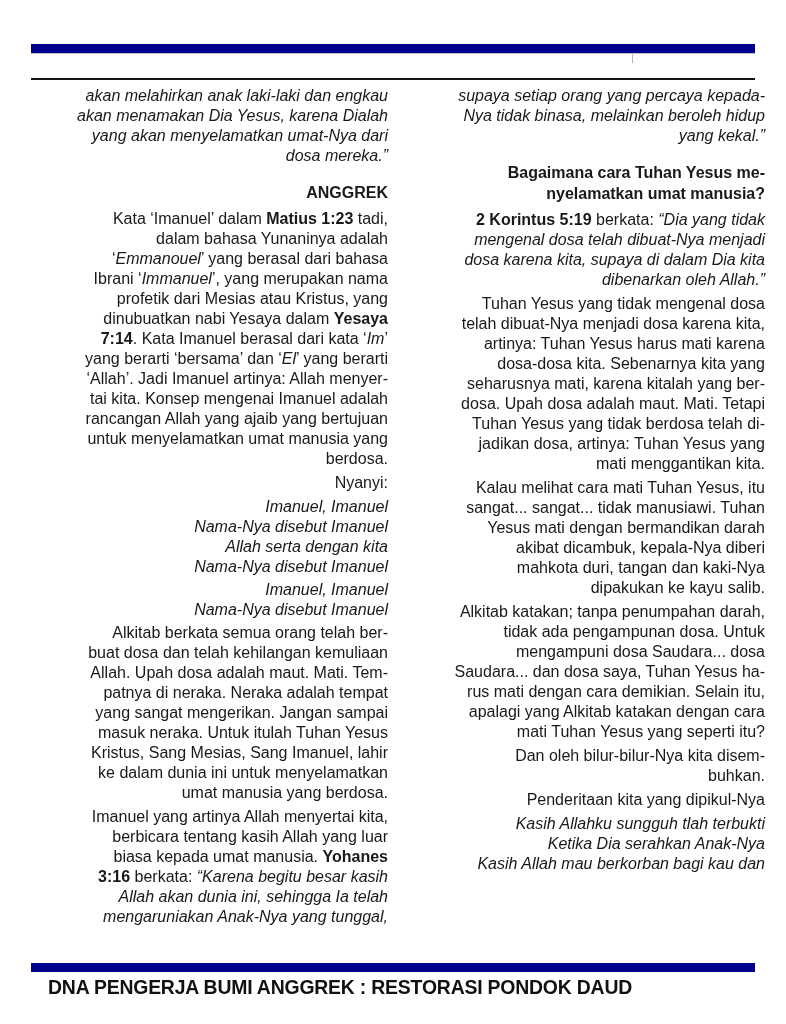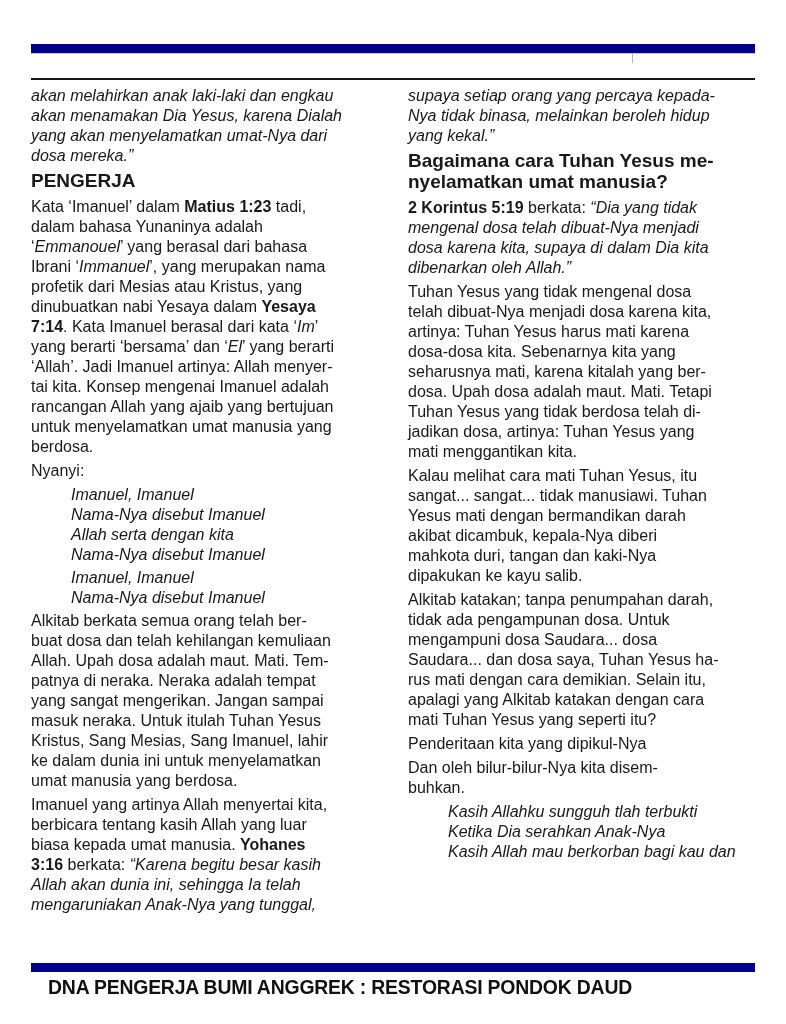--- a/index.html
+++ b/index.html
@@ -24,26 +24,26 @@
   .header-title .bullet{margin:0 12px;font-size:13px;}
   .page-num .num{color:#2a35b0;}
   .header-divider{
     position:absolute;left:632px;top:54px;width:1px;height:9px;background:#b5b5b5;
   }
   .header-rule{
     position:absolute;left:31px;top:78px;width:724px;height:2px;background:#151515;
   }
   
   .columns{
-    position:absolute;left:31px;top:86px;width:724px;
-    display:flex;gap:30px;
+    position:absolute;left:41px;top:86px;width:724px;
+    display:flex;gap:30px;text-align:right;
   }
   .col{width:355px;font-size:16px;line-height:20px;}
   .block{margin:0 0 4px 0;white-space:pre-line;}
-  .block.heading{font-weight:700;font-size:19px;line-height:21px;margin:4px 0 6px 0;}
+  .block.heading{font-weight:700;font-size:16px;line-height:21px;margin:16px 0 6px 0;}
   .block.stanza{margin-bottom:3px;margin-left:40px;}
   .seg.regular{font-style:normal;font-weight:400;}
   .seg.bold{font-weight:700;}
   .seg.italic{font-style:italic;}
   
   .footer-bar{
     position:absolute;left:31px;top:963px;width:724px;height:9px;background:#00008d;
   }
   .footer-text{
     position:absolute;left:48px;top:976px;
@@ -61,21 +61,21 @@
 
   <div class="header-divider"></div>
   <div class="header-rule"></div>
 
   <div class="columns">
     <div class="col" id="col-left">
         <p class="block para"><span class="seg italic">akan melahirkan anak laki-laki dan engkau
 akan menamakan Dia Yesus, karena Dialah
 yang akan menyelamatkan umat-Nya dari
 dosa mereka.”</span></p>
-        <h3 class="block heading"><span class="seg bold">PENGERJA</span></h3>
+        <h3 class="block heading"><span class="seg bold">ANGGREK</span></h3>
         <p class="block para"><span class="seg regular">Kata ‘Imanuel’ dalam </span><span class="seg bold">Matius 1:23</span><span class="seg regular"> tadi,
 dalam bahasa Yunaninya adalah
 ‘</span><span class="seg italic">Emmanouel</span><span class="seg regular">’ yang berasal dari bahasa
 Ibrani ‘</span><span class="seg italic">Immanuel</span><span class="seg regular">’, yang merupakan nama
 profetik dari Mesias atau Kristus, yang
 dinubuatkan nabi Yesaya dalam </span><span class="seg bold">Yesaya
 7:14</span><span class="seg regular">. Kata Imanuel berasal dari kata ‘</span><span class="seg italic">Im</span><span class="seg regular">’
 yang berarti ‘bersama’ dan ‘</span><span class="seg italic">El</span><span class="seg regular">’ yang berarti
 ‘Allah’. Jadi Imanuel artinya: Allah menyer-
 tai kita. Konsep mengenai Imanuel adalah
@@ -130,23 +130,23 @@
 akibat dicambuk, kepala-Nya diberi
 mahkota duri, tangan dan kaki-Nya
 dipakukan ke kayu salib.</span></p>
         <p class="block para"><span class="seg regular">Alkitab katakan; tanpa penumpahan darah,
 tidak ada pengampunan dosa. Untuk
 mengampuni dosa Saudara... dosa
 Saudara... dan dosa saya, Tuhan Yesus ha-
 rus mati dengan cara demikian. Selain itu,
 apalagi yang Alkitab katakan dengan cara
 mati Tuhan Yesus yang seperti itu?</span></p>
-        <p class="block para"><span class="seg regular">Penderitaan kita yang dipikul-Nya</span></p>
         <p class="block para"><span class="seg regular">Dan oleh bilur-bilur-Nya kita disem-
 buhkan.</span></p>
+        <p class="block para"><span class="seg regular">Penderitaan kita yang dipikul-Nya</span></p>
         <p class="block stanza"><span class="seg italic">Kasih Allahku sungguh tlah terbukti
 Ketika Dia serahkan Anak-Nya
 Kasih Allah mau berkorban bagi kau dan</span></p>
       </div>
   </div>
 
   <div class="footer-bar"></div>
   <div class="footer-text">DNA PENGERJA BUMI ANGGREK : RESTORASI PONDOK DAUD</div>
 
 </div>

